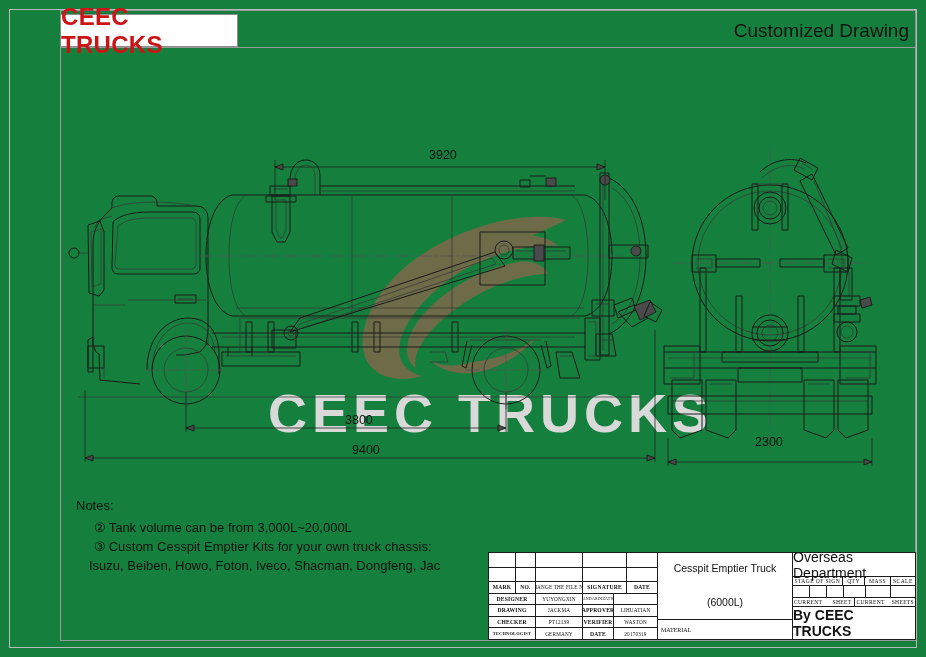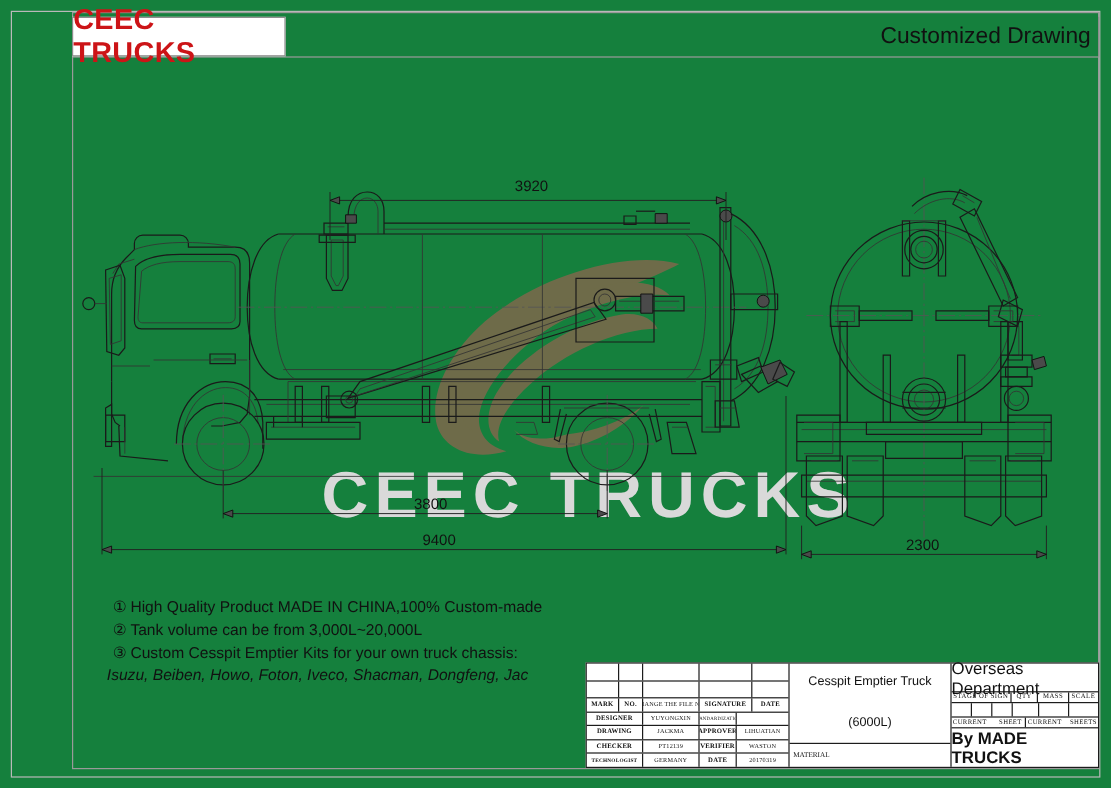--- a/index.html
+++ b/index.html
@@ -576,33 +576,31 @@
       <path class="dim" d="M668 438 L668 466"></path>
       <path class="dim" d="M872 438 L872 466"></path>
       <path class="fillg" d="M668 462 L676 459 L676 465 Z"></path>
       <path class="fillg" d="M872 462 L864 459 L864 465 Z"></path>
     </g>
   </svg>
 
   <div class="dim-label" style="left:429px; top:148px;">3920</div>
   <div class="dim-label" style="left:345px; top:413px;">3800</div>
   <div class="dim-label" style="left:352px; top:443px;">9400</div>
-  <div class="dim-label" style="left:755px; top:447px;">2300</div>
+  <div class="dim-label" style="left:755px; top:435px;">2300</div>
 
   <div class="notes">
-    <div class="n-row">
-      <span class="circ">①</span><span>High Quality Product MADE IN CHINA,100% Custom-made</span>
-    </div>
+    <div class="n-head">Notes:</div>
     <div class="n-row">
       <span class="circ">②</span><span>Tank volume can be from 3,000L~20,000L</span>
     </div>
     <div class="n-row">
       <span class="circ">③</span><span>Custom Cesspit Emptier Kits for your own truck chassis:</span>
     </div>
-    <div class="n-row" style="padding-left:13px;font-style:italic;">Isuzu, Beiben, Howo, Foton, Iveco, Shacman, Dongfeng, Jac</div>
+    <div class="n-row" style="padding-left:13px;">Isuzu, Beiben, Howo, Foton, Iveco, Shacman, Dongfeng, Jac</div>
   </div>
 
   <div class="title-block">
 
     <div class="tb-left">
       <div class="tb-blankrows">
         <div class="tb-blankrow">
           <div class="tb-bc bc1"></div>
           <div class="tb-bc bc2"></div>
           <div class="tb-bc bc3"></div>
@@ -684,17 +682,17 @@
         <div class="tb-vcell vw-f"></div>
       </div>
 
       <div class="tb-cur-row">
         <div class="tb-cur cur-l">CURRENT</div>
         <div class="tb-cur cur-r">SHEET</div>
         <div class="tb-cur cur-l2">CURRENT</div>
         <div class="tb-cur cur-r2">SHEETS</div>
       </div>
 
-      <div class="tb-by">By MADE TRUCKS</div>
+      <div class="tb-by">By CEEC TRUCKS</div>
     </div>
   </div>
 
 </div>
 
 </body></html>

